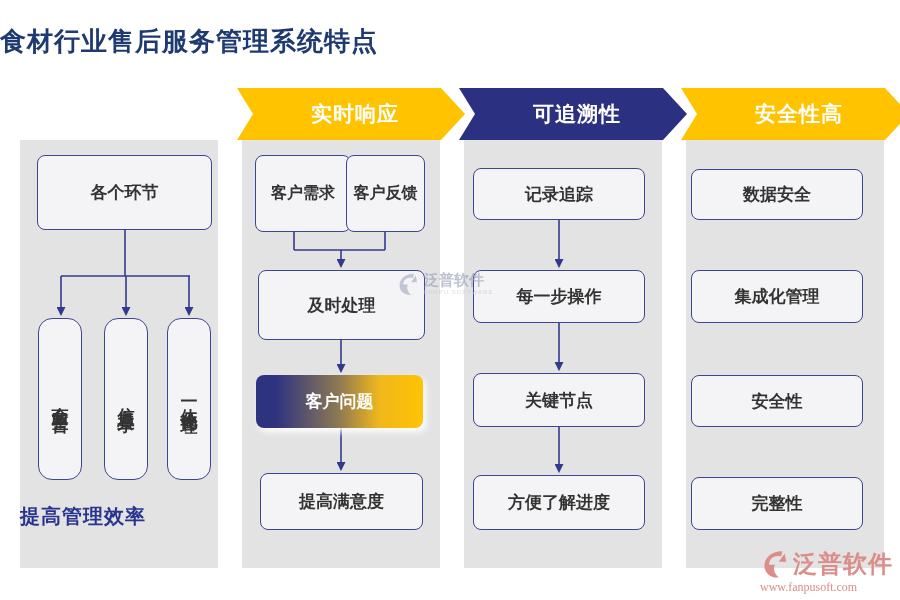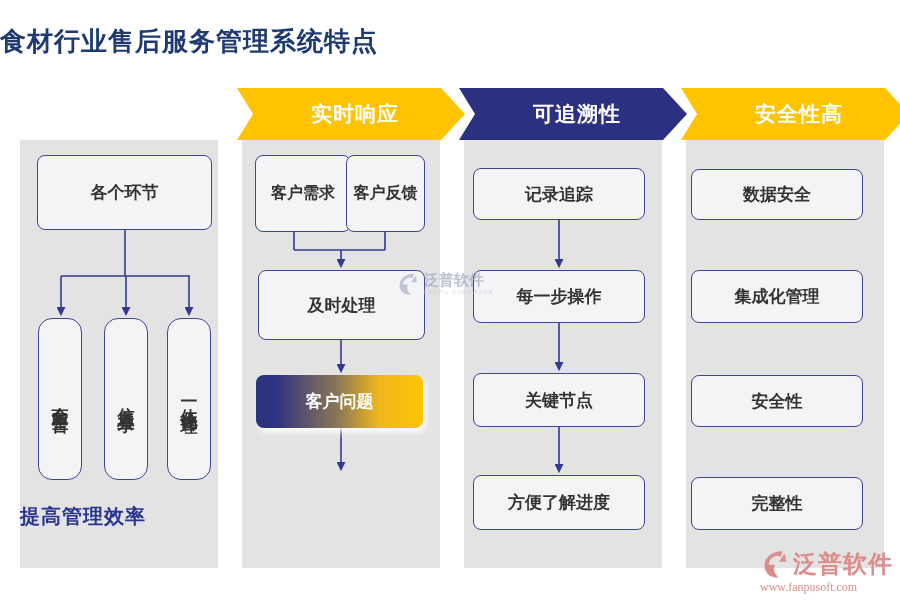--- a/index.html
+++ b/index.html
@@ -96,20 +96,21 @@
   <div class="box" style="left:37px;top:155px;width:175px;height:75px">各个环节</div>
   <div class="box vbox" style="left:38px;top:318px;width:44px;height:162px">全面整合</div>
   <div class="box vbox" style="left:104px;top:318px;width:44px;height:162px">信息共享</div>
   <div class="box vbox" style="left:167px;top:318px;width:44px;height:162px">一体化管理</div>
   <div class="col-footer">提高管理效率</div>
 
   <div class="box" style="left:255px;top:155px;width:96px;height:77px;font-size:16px">客户需求</div>
   <div class="box" style="left:346px;top:155px;width:79px;height:77px;font-size:16px">客户反馈</div>
   <div class="box" style="left:258px;top:270px;width:167px;height:70px">及时处理</div>
   <div class="box gradient-box" style="left:256px;top:375px;width:167px;height:53px">客户问题</div>
+  <div class="box" style="left:260px;top:473px;width:163px;height:57px">提高满意度</div>
 
   <div class="box" style="left:473px;top:168px;width:172px;height:52px">记录追踪</div>
   <div class="box" style="left:473px;top:270px;width:172px;height:53px">每一步操作</div>
   <div class="box" style="left:473px;top:373px;width:172px;height:54px">关键节点</div>
   <div class="box" style="left:473px;top:475px;width:172px;height:55px">方便了解进度</div>
 
   <div class="box" style="left:691px;top:169px;width:172px;height:51px">数据安全</div>
   <div class="box" style="left:691px;top:270px;width:172px;height:53px">集成化管理</div>
   <div class="box" style="left:691px;top:375px;width:172px;height:52px">安全性</div>
   <div class="box" style="left:691px;top:477px;width:172px;height:53px">完整性</div>

